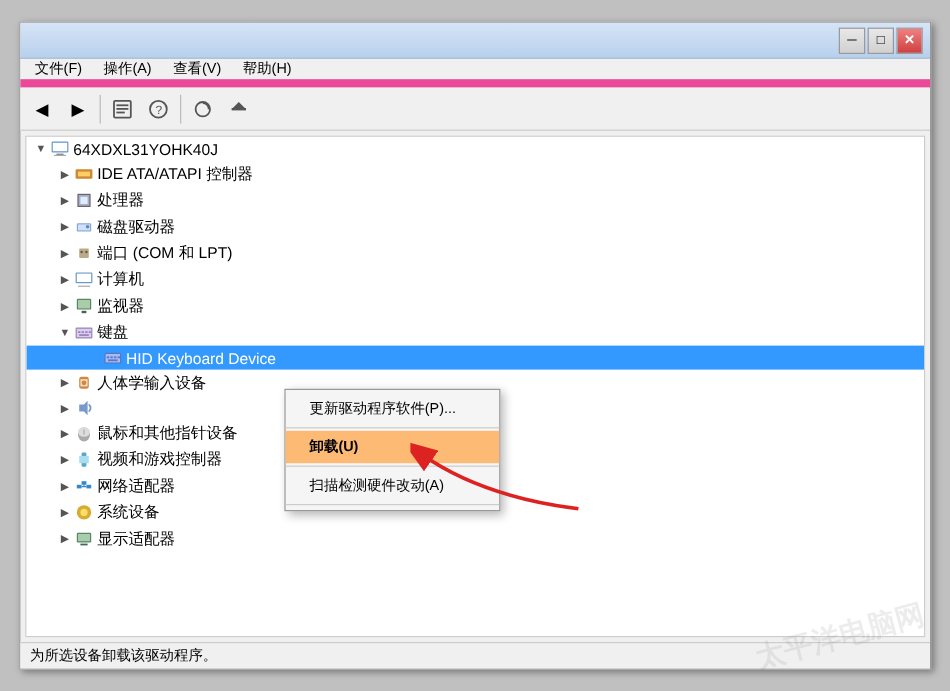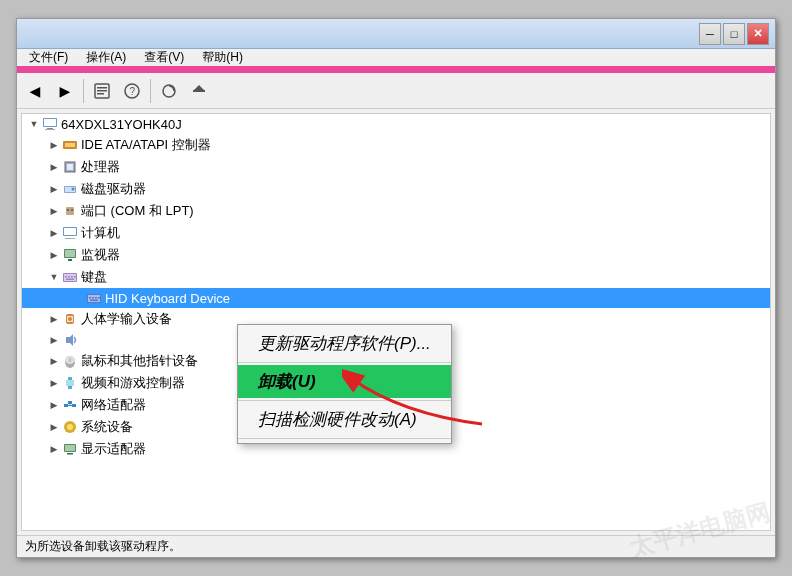--- a/index.html
+++ b/index.html
@@ -169,26 +169,25 @@
       left: 215px;
       background: #f5f5f5;
       border: 1px solid #999;
       box-shadow: 3px 3px 8px rgba(0,0,0,0.3);
       z-index: 100;
       min-width: 180px;
       padding: 2px 0;
     }
     .ctx-item {
       padding: 5px 20px;
-      font-size: 17px;
+      font-size: 12px;
       cursor: pointer;
       white-space: nowrap;
-      font-style: italic;
-    }
-    .ctx-item.highlighted { background: #22c55e; }
+    }
+    .ctx-item.highlighted { background: #fdba74; }
     .ctx-separator {
       height: 1px;
       background: #ccc;
       margin: 2px 0;
     }
 
     
     .arrow-overlay {
       position: absolute;
       top: 240px;

